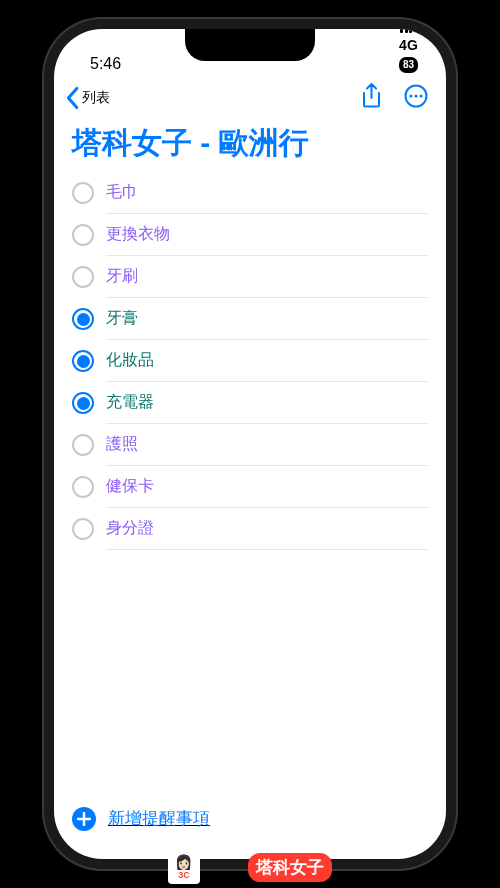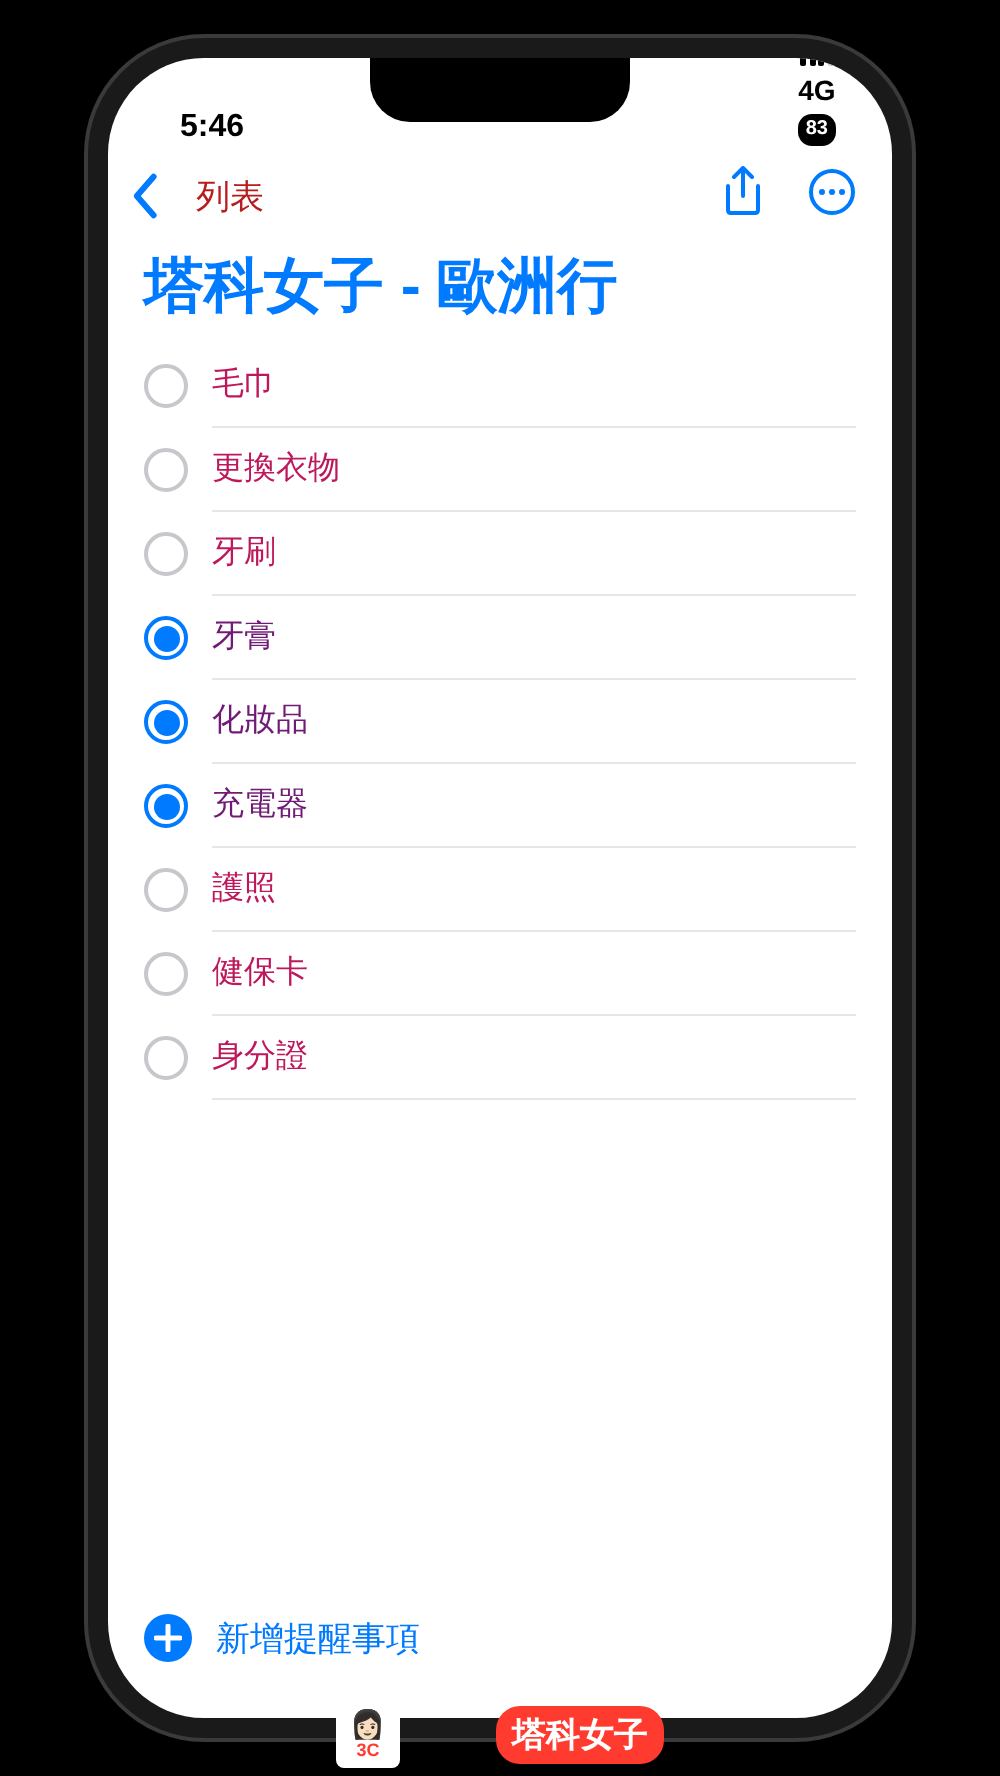--- a/index.html
+++ b/index.html
@@ -52,21 +52,21 @@
       height: 48px;
       display: flex;
       align-items: flex-end;
       justify-content: space-between;
       padding: 0 28px 4px 36px;
       font-size: 16px;
       font-weight: 600;
     }
     .status-left {
       font-size: 16px;
-      font-weight: 700;
+      font-weight: 400;
       margin-top: 27px;
     }
     .status-right {
       display: flex;
       align-items: center;
       gap: 4px;
       font-size: 14px;
       font-weight: 600;
       flex-direction: column;
     }
@@ -99,23 +99,22 @@
     .nav-bar {
       height: 42px;
       display: flex;
       align-items: center;
       justify-content: space-between;
       padding: 0 18px 0 8px;
     }
     .nav-left {
       display: flex;
       align-items: center;
-      color: #b91c1c;
-      font-size: 17px;
-      gap: 16px;
+      color: #000000;
+      font-size: 14px;
     }
     .nav-right {
       display: flex;
       align-items: center;
       gap: 22px;
     }
     .nav-icon {
       color: #007aff;
     }
     .page-title {
@@ -157,30 +156,31 @@
     }
     .radio.checked::after {
       content: "";
       width: 13px;
       height: 13px;
       border-radius: 50%;
       background: #007aff;
     }
     .item-label {
       font-size: 16px;
-      color: #be185d;
+      color: #8b5cf6;
     }
     .item-label.done {
-      color: #701a75;
+      color: #0f766e;
     }
     .bottom-bar {
       padding: 14px 18px 28px;
       display: flex;
-      align-items: center;
+      align-items: flex-start;
       gap: 12px;
+      text-decoration: underline;
     }
     .add-icon {
       width: 24px;
       height: 24px;
       border-radius: 50%;
       background: #007aff;
       display: flex;
       align-items: center;
       justify-content: center;
       color: #fff;

